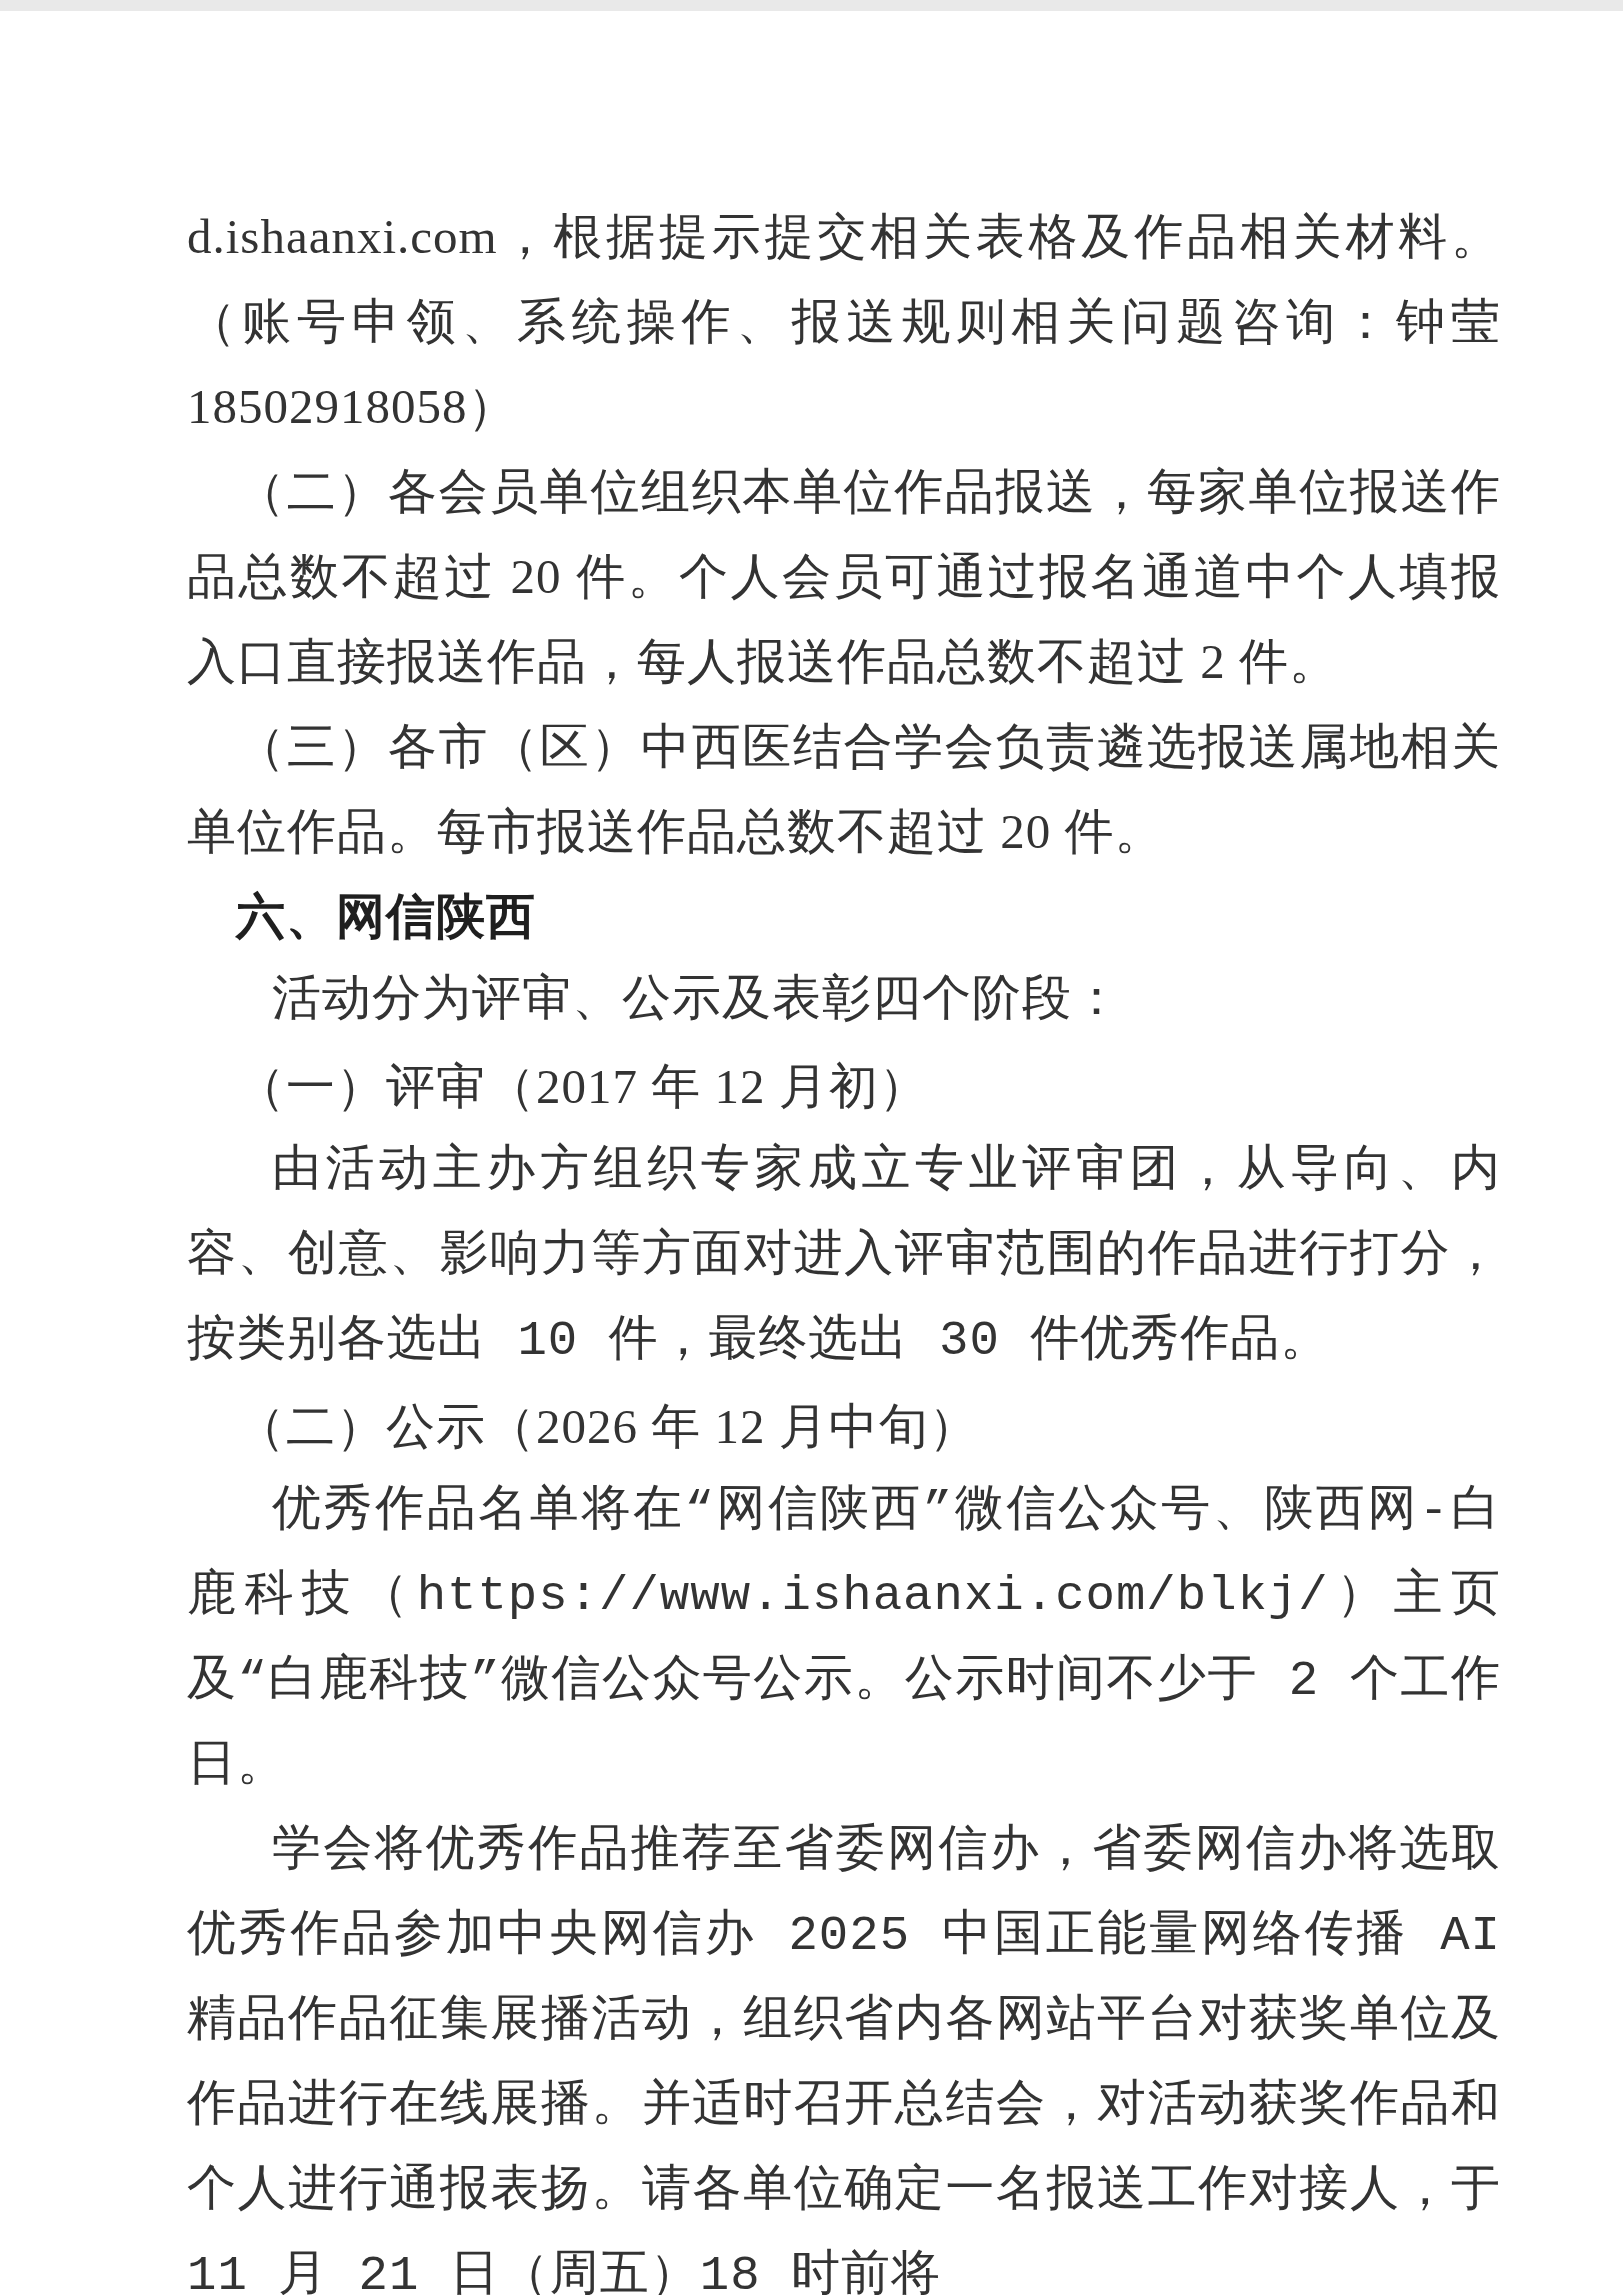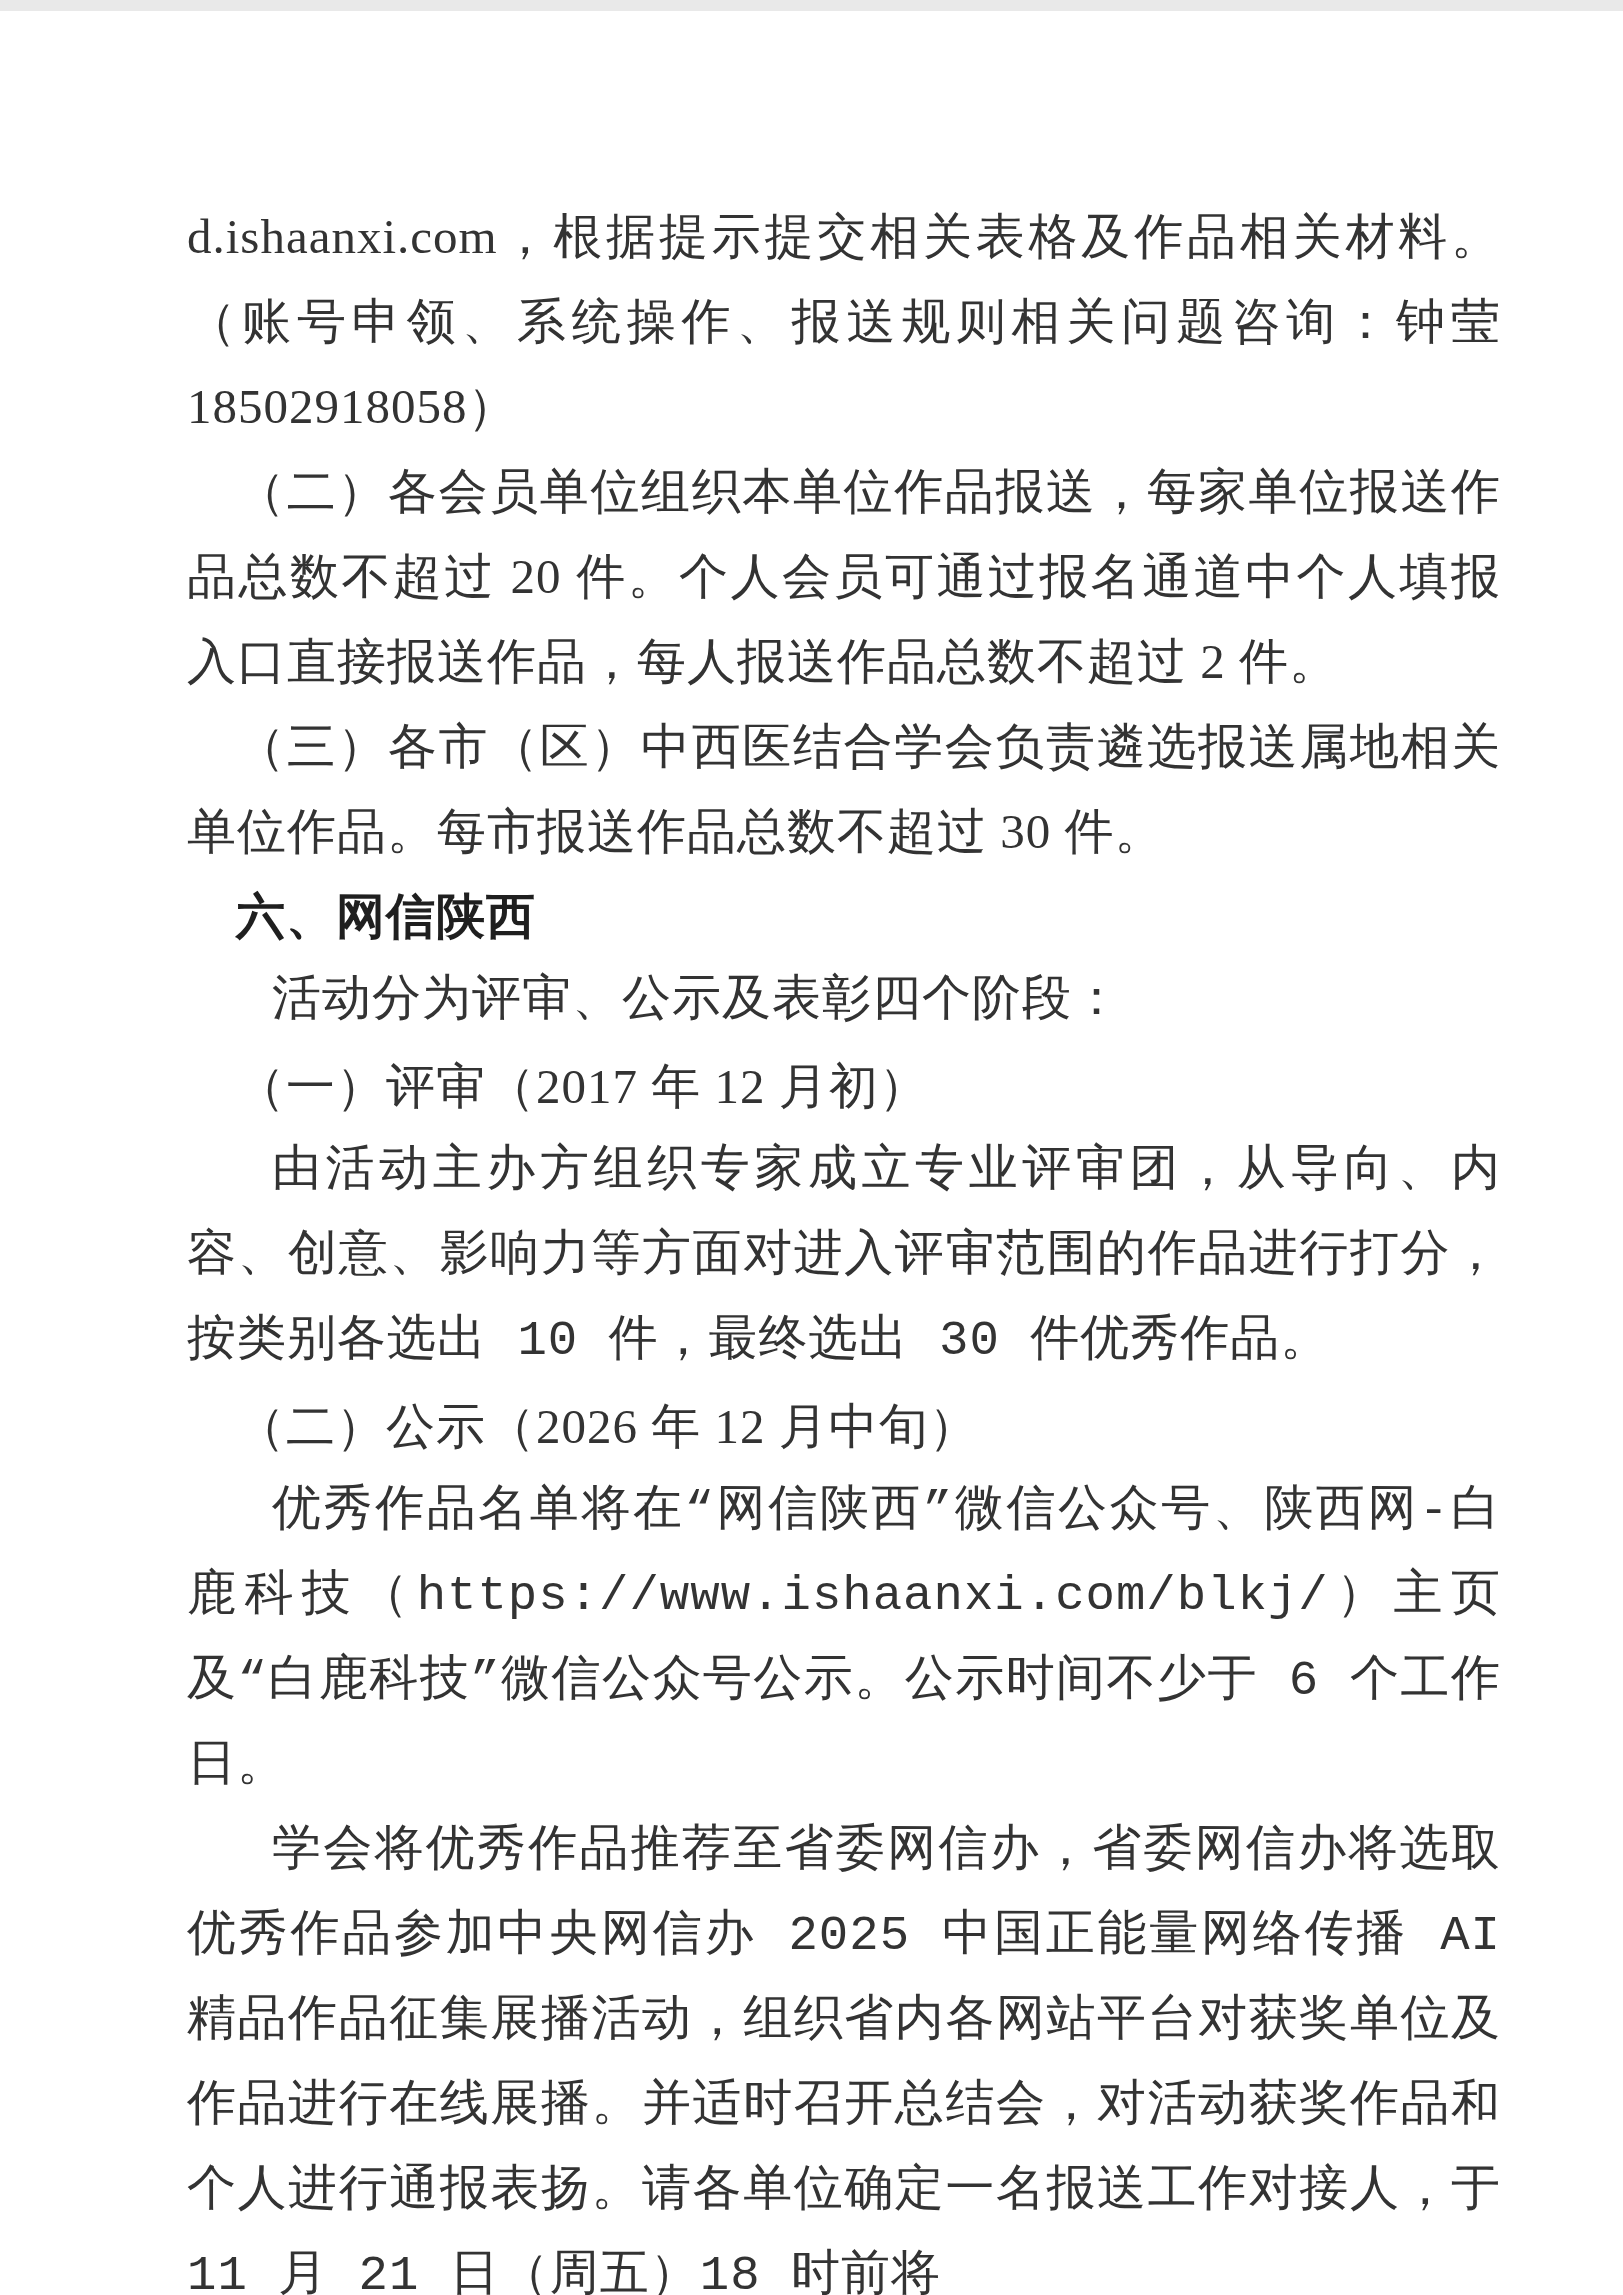--- a/index.html
+++ b/index.html
@@ -44,23 +44,23 @@
     text-indent: 49px;
   }
 </style>
 </head>
 <body>
 
 <div class="page">
   <div class="content">
     <p class="ind-none">d.ishaanxi.com，根据提示提交相关表格及作品相关材料。（账号申领、系统操作、报送规则相关问题咨询：钟莹 18502918058）</p>
     <p class="ind-paren">（二）各会员单位组织本单位作品报送，每家单位报送作品总数不超过 20 件。个人会员可通过报名通道中个人填报入口直接报送作品，每人报送作品总数不超过 2 件。</p>
-    <p class="ind-paren">（三）各市（区）中西医结合学会负责遴选报送属地相关单位作品。每市报送作品总数不超过 30 件。</p>
+    <p class="ind-paren">（三）各市（区）中西医结合学会负责遴选报送属地相关单位作品。每市报送作品总数不超过 20 件。</p>
     <p class="heading">六、网信陕西</p>
     <p class="ind-plain">活动分为评审、公示及表彰四个阶段：</p>
     <p class="ind-paren">（一）评审（2017 年 12 月初）</p>
     <p class="ind-plain">由活动主办方组织专家成立专业评审团，从导向、内容、创意、影响力等方面对进入评审范围的作品进行打分，按类别各选出 10 件，最终选出 30 件优秀作品。</p>
     <p class="ind-paren">（二）公示（2026 年 12 月中旬）</p>
-    <p class="ind-plain">优秀作品名单将在“网信陕西”微信公众号、陕西网-白鹿科技（https://www.ishaanxi.com/blkj/）主页及“白鹿科技”微信公众号公示。公示时间不少于 6 个工作日。</p>
+    <p class="ind-plain">优秀作品名单将在“网信陕西”微信公众号、陕西网-白鹿科技（https://www.ishaanxi.com/blkj/）主页及“白鹿科技”微信公众号公示。公示时间不少于 2 个工作日。</p>
     <p class="ind-plain">学会将优秀作品推荐至省委网信办，省委网信办将选取优秀作品参加中央网信办 2025 中国正能量网络传播 AI 精品作品征集展播活动，组织省内各网站平台对获奖单位及作品进行在线展播。并适时召开总结会，对活动获奖作品和个人进行通报表扬。请各单位确定一名报送工作对接人，于 11 月 21 日（周五）18 时前将</p>
   </div>
 </div>
 
 
 </body></html>

